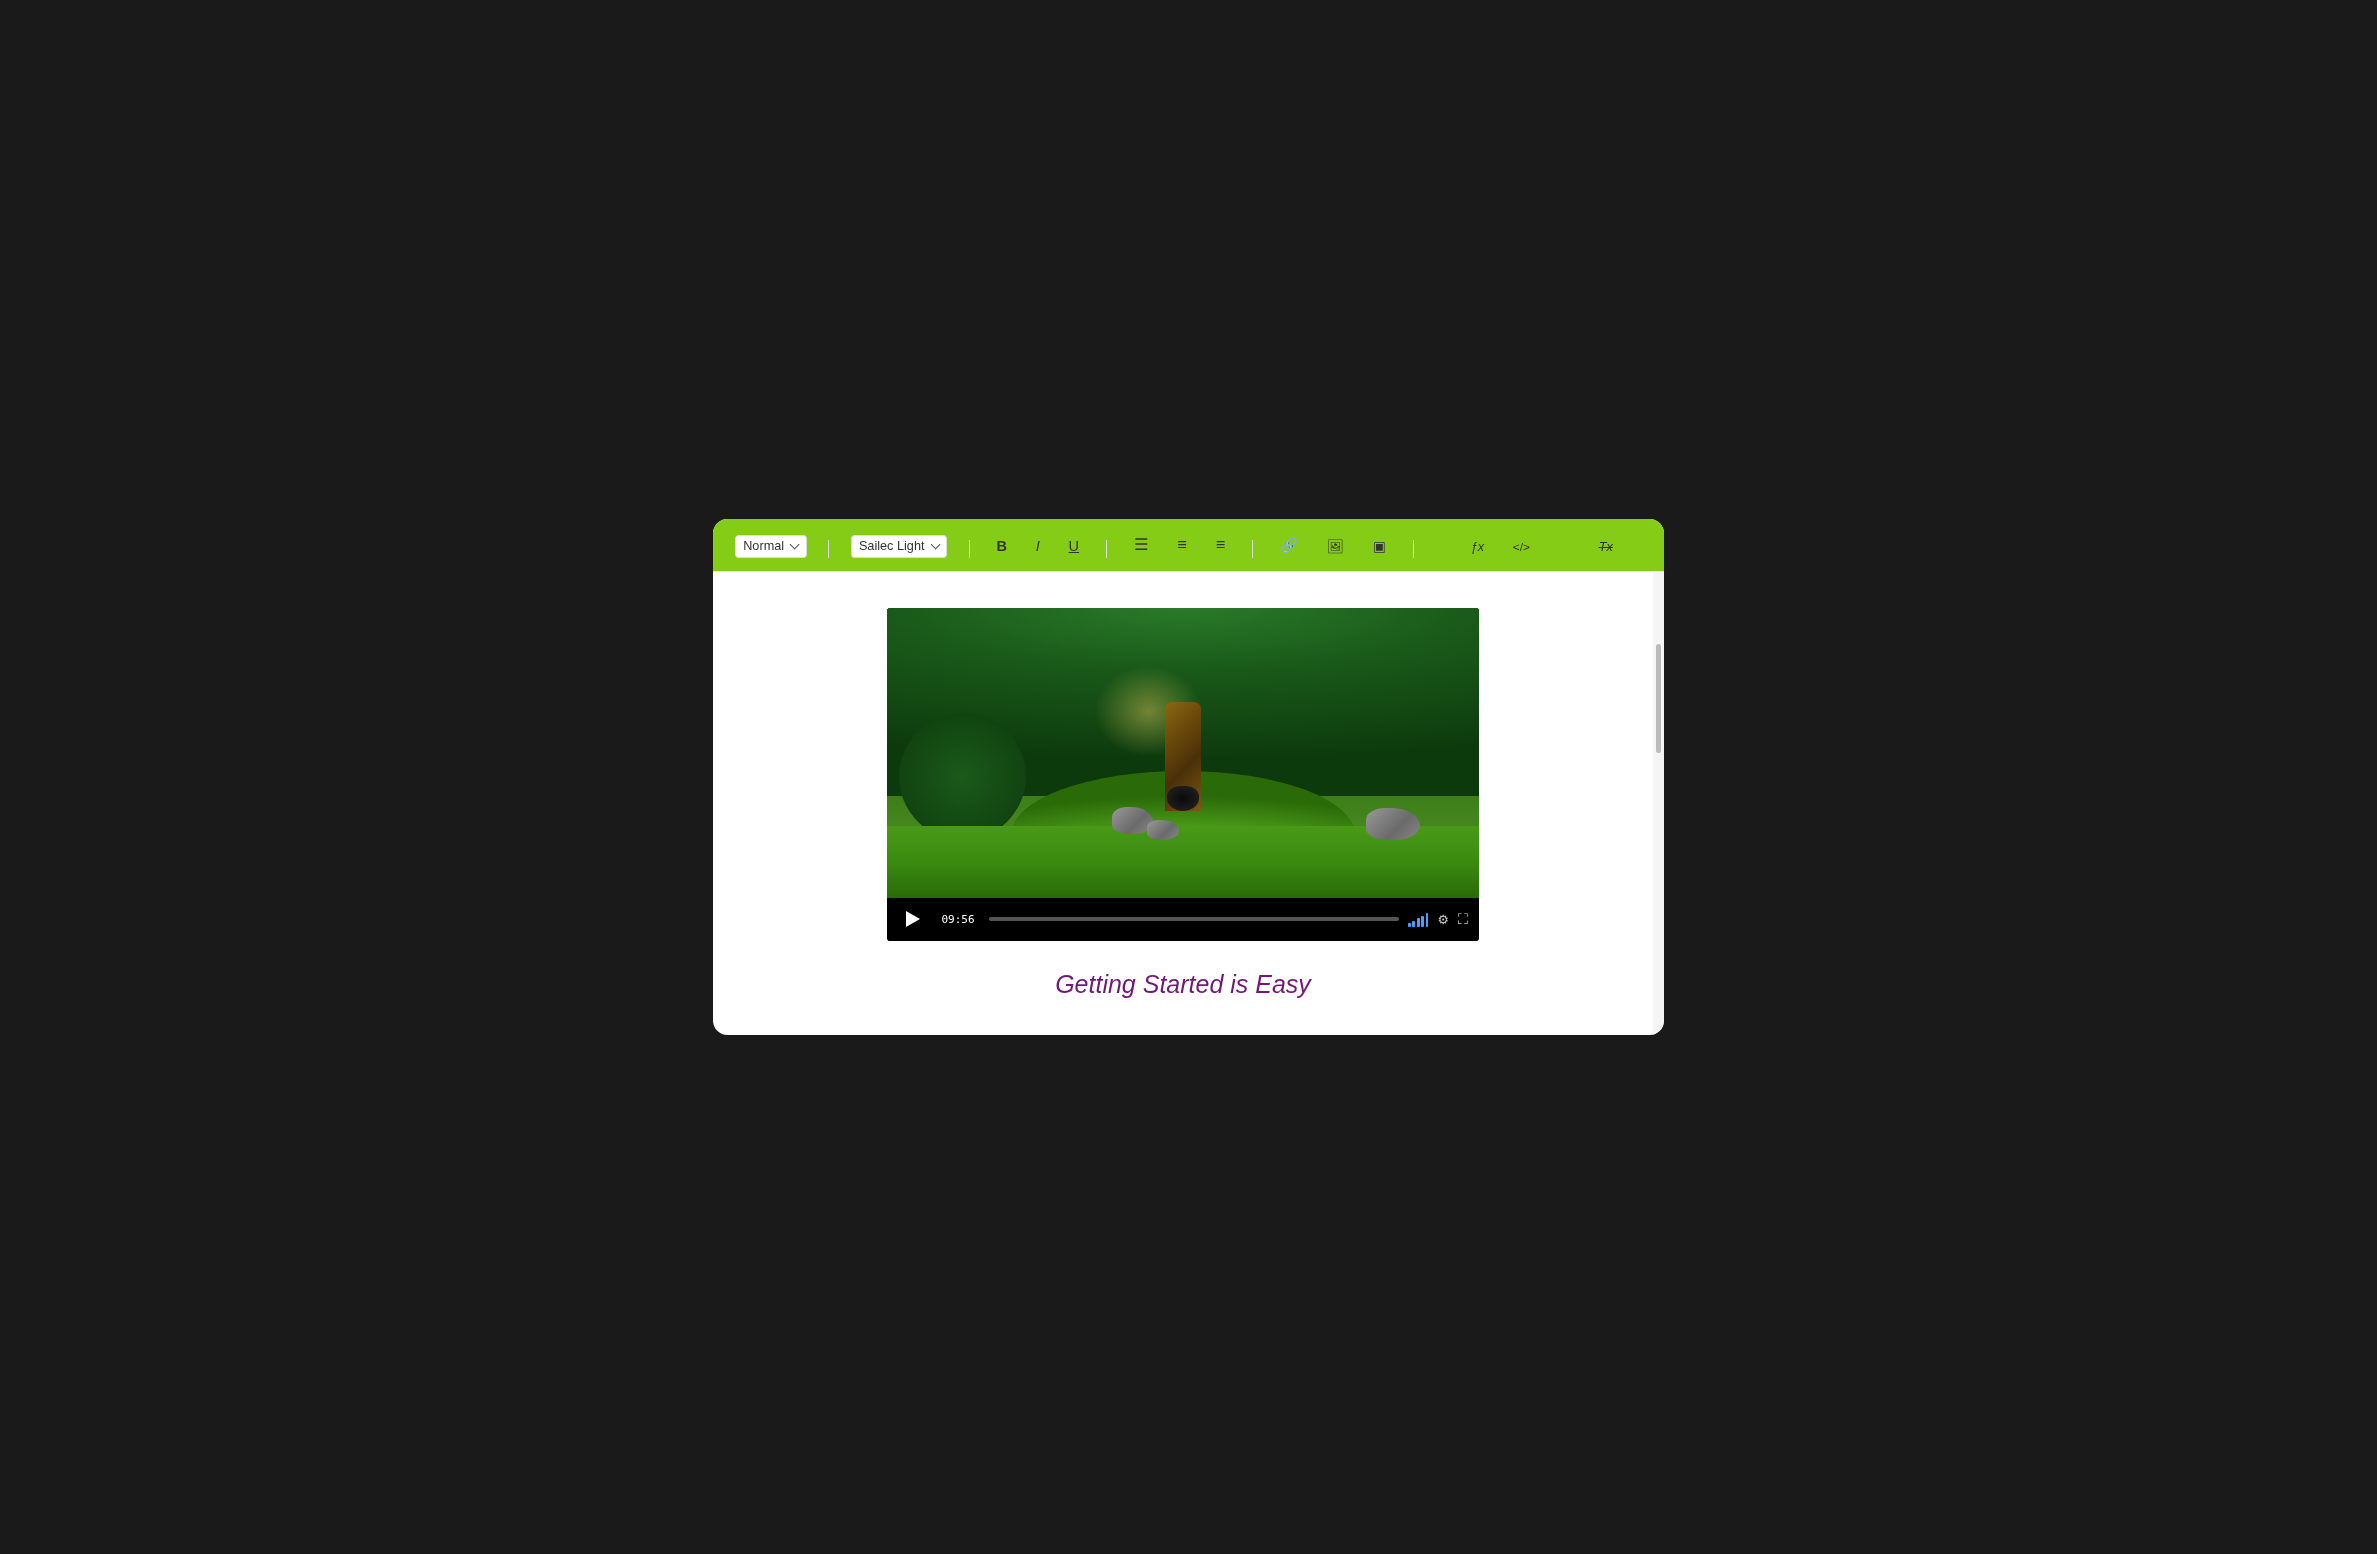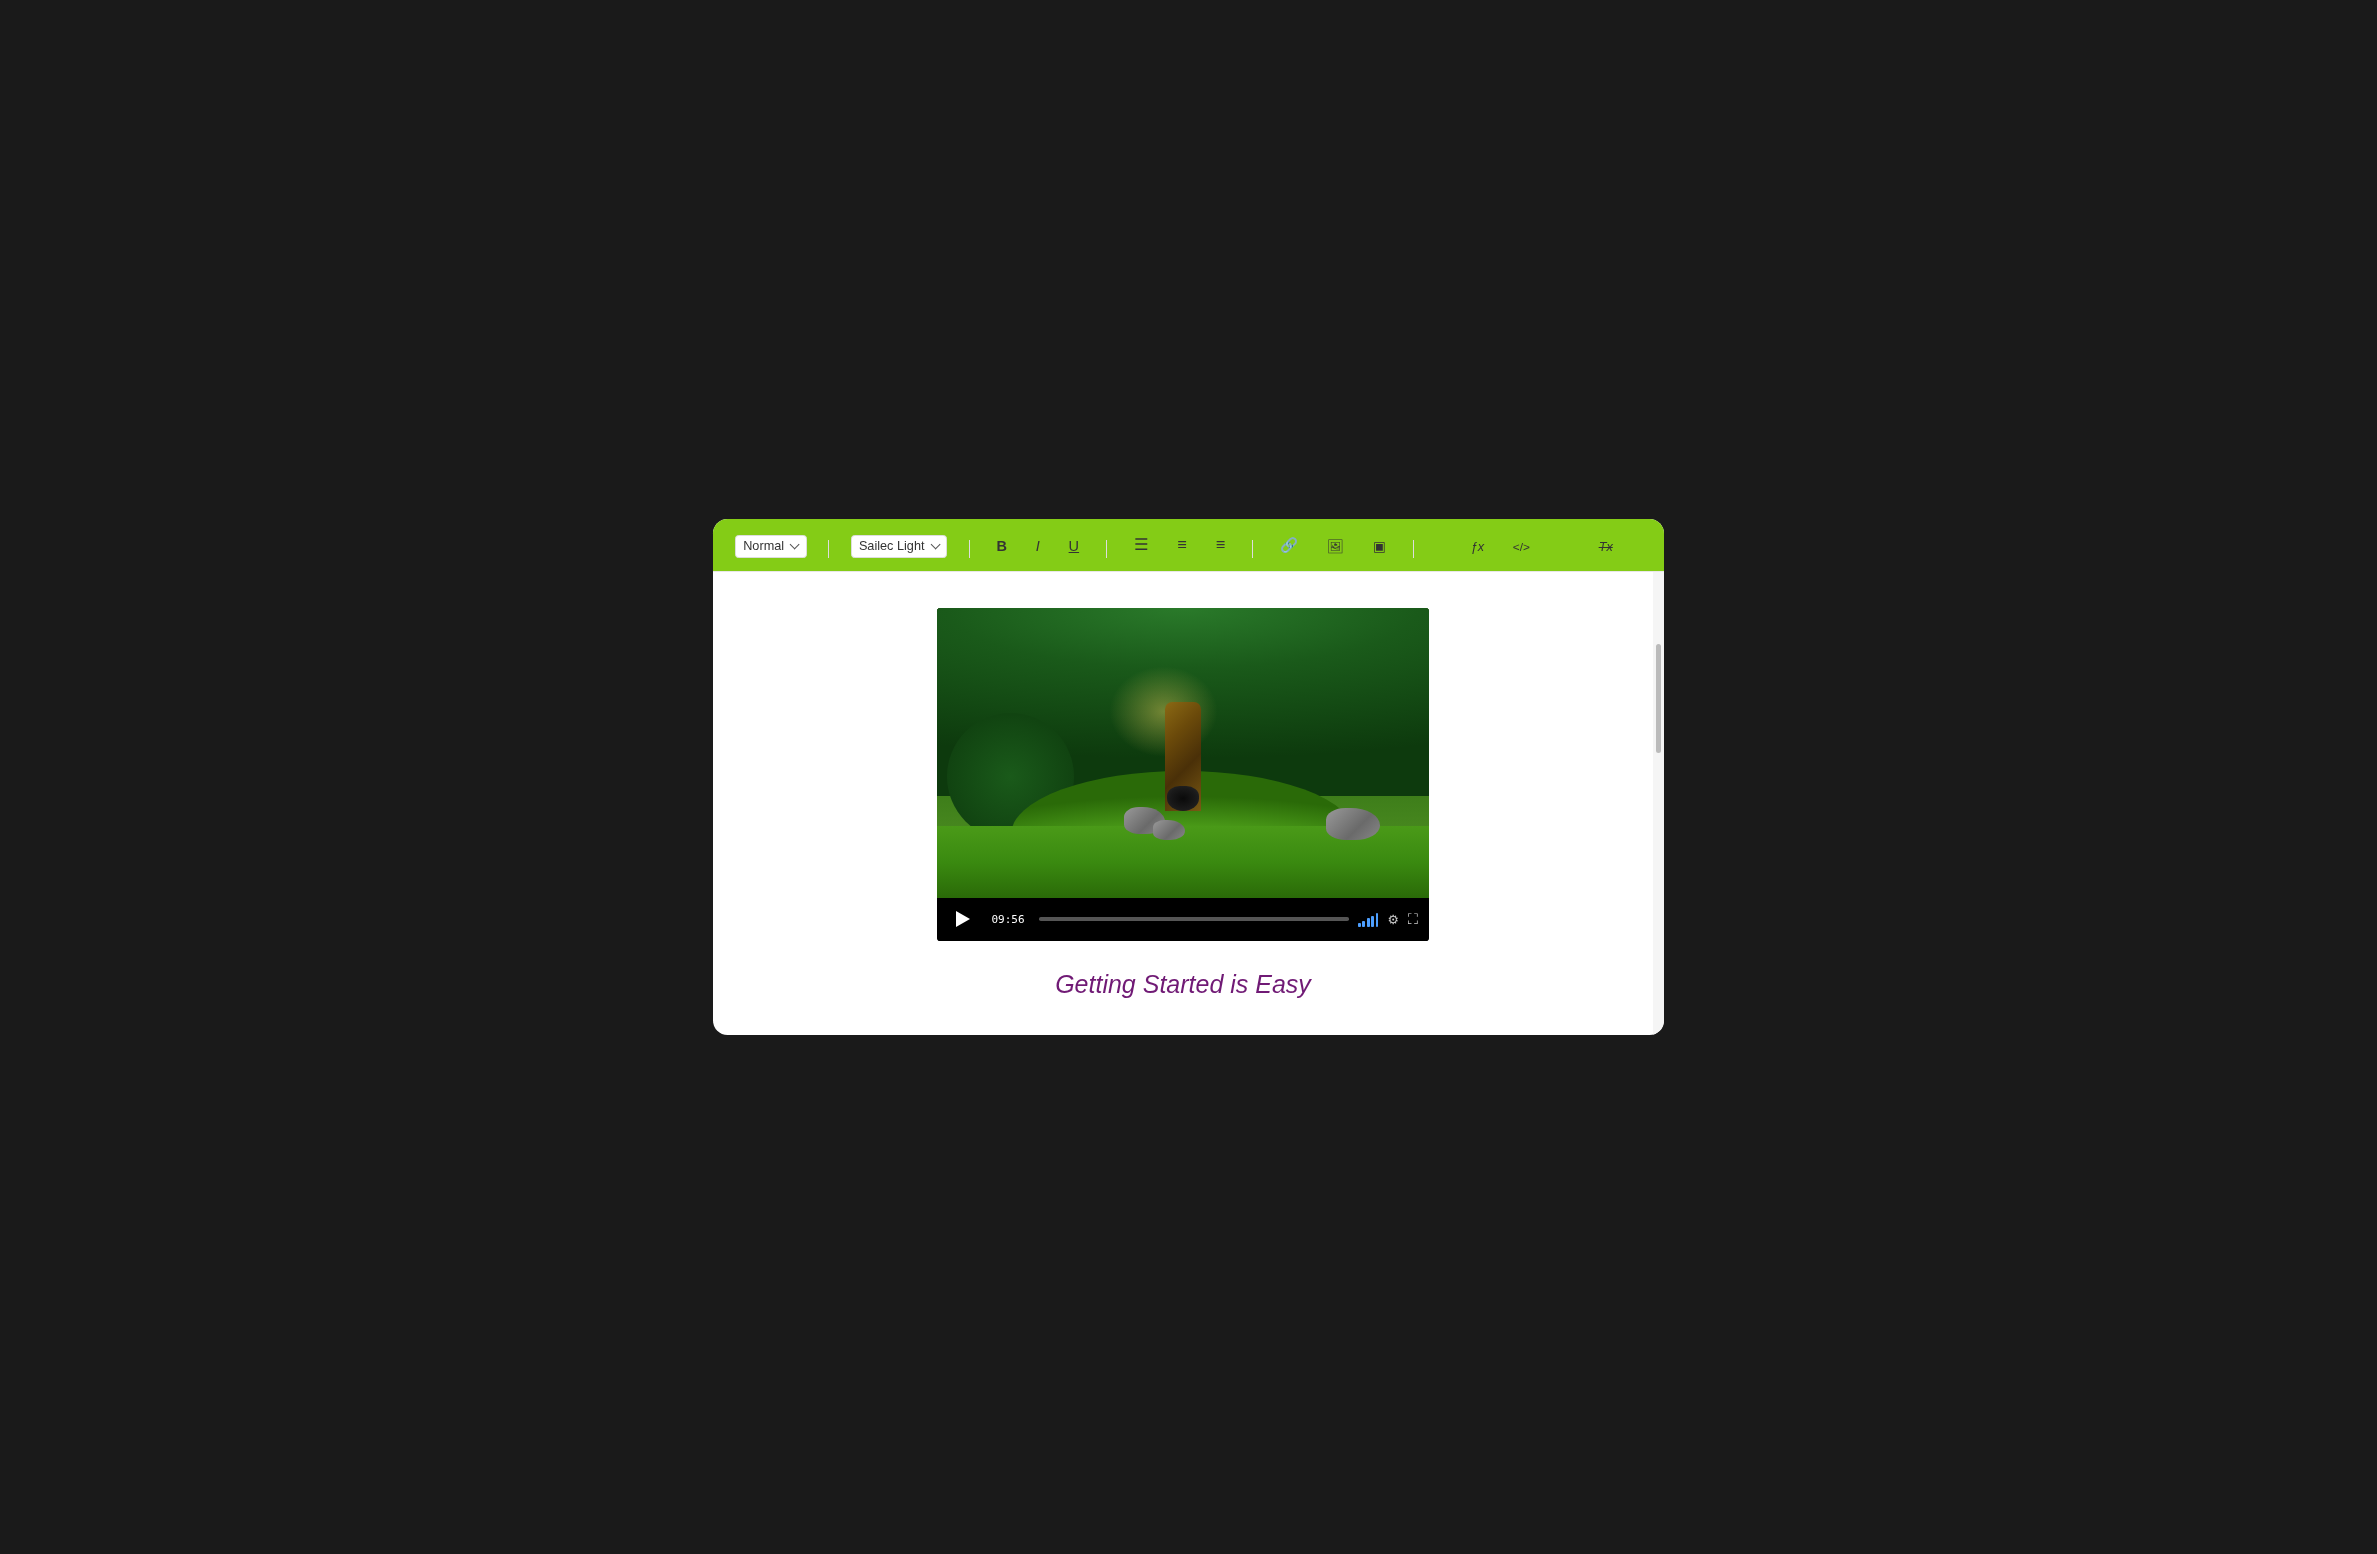--- a/index.html
+++ b/index.html
@@ -117,21 +117,21 @@
 
     .content-desc {
       font-size: 15.4px;
       color: #333;
       line-height: 1.6;
       margin-bottom: 29px;
     }
 
     
     .video-container {
-      width: 492px;
+      width: 592px;
       margin: 0 auto 29px auto;
       border-radius: 3.6px;
       overflow: hidden;
       position: relative;
       background: #000;
     }
 
     .video-thumbnail {
       width: 100%;
       height: 290px;

